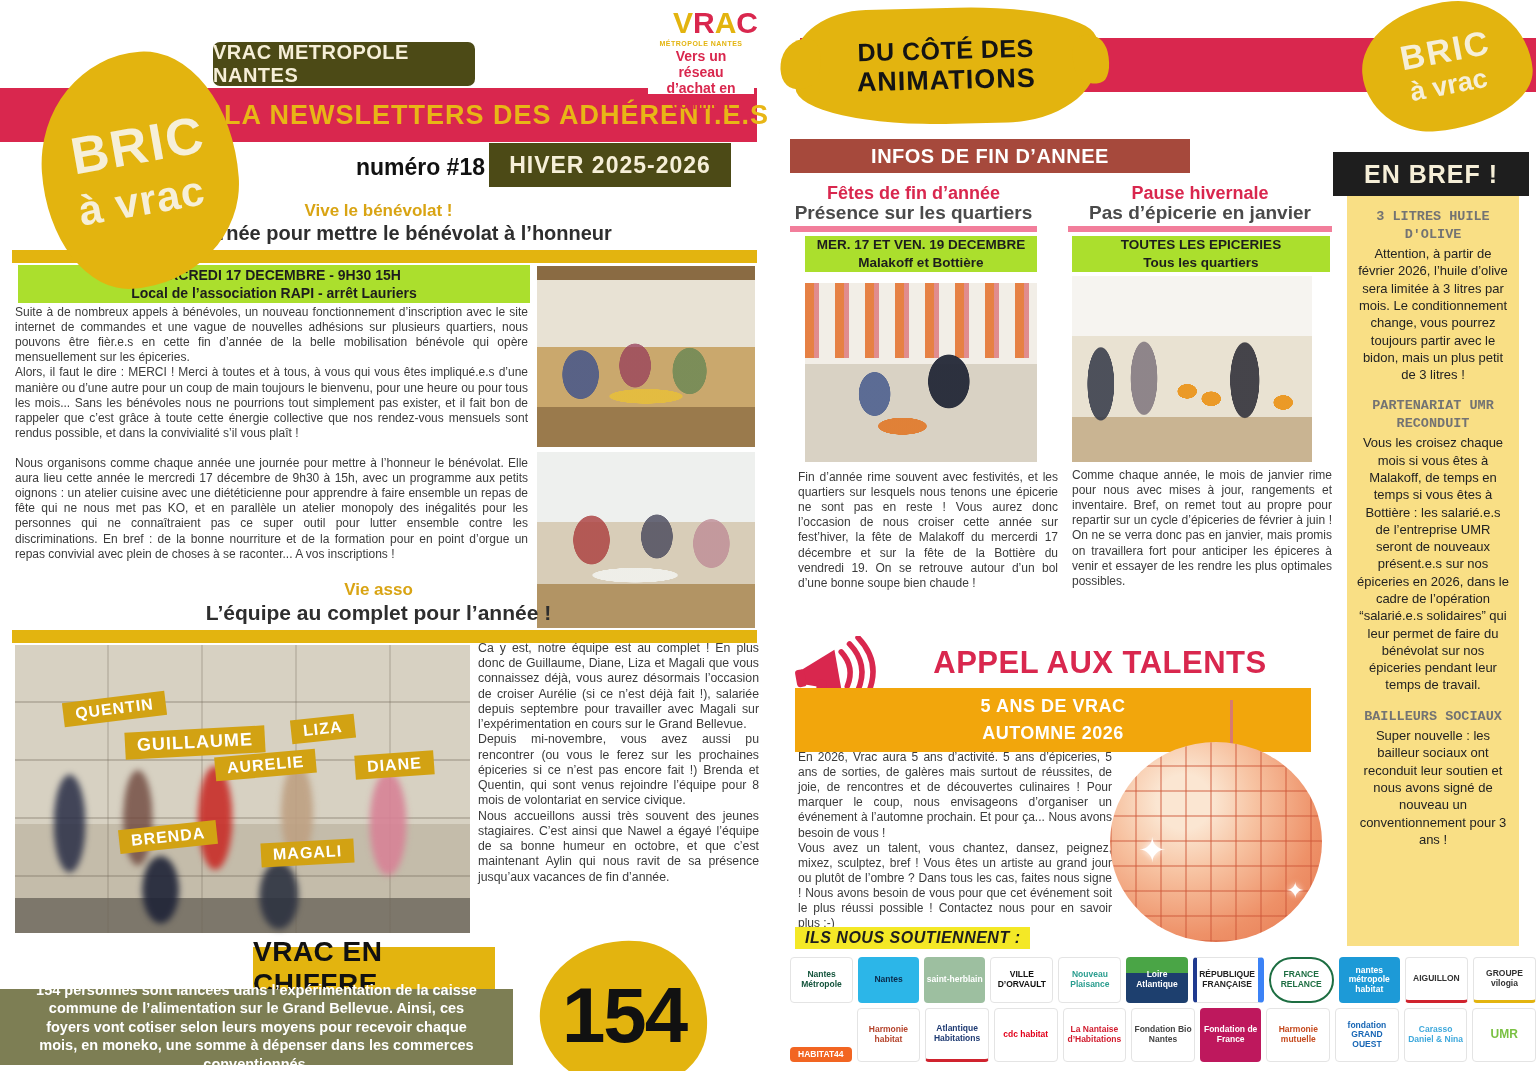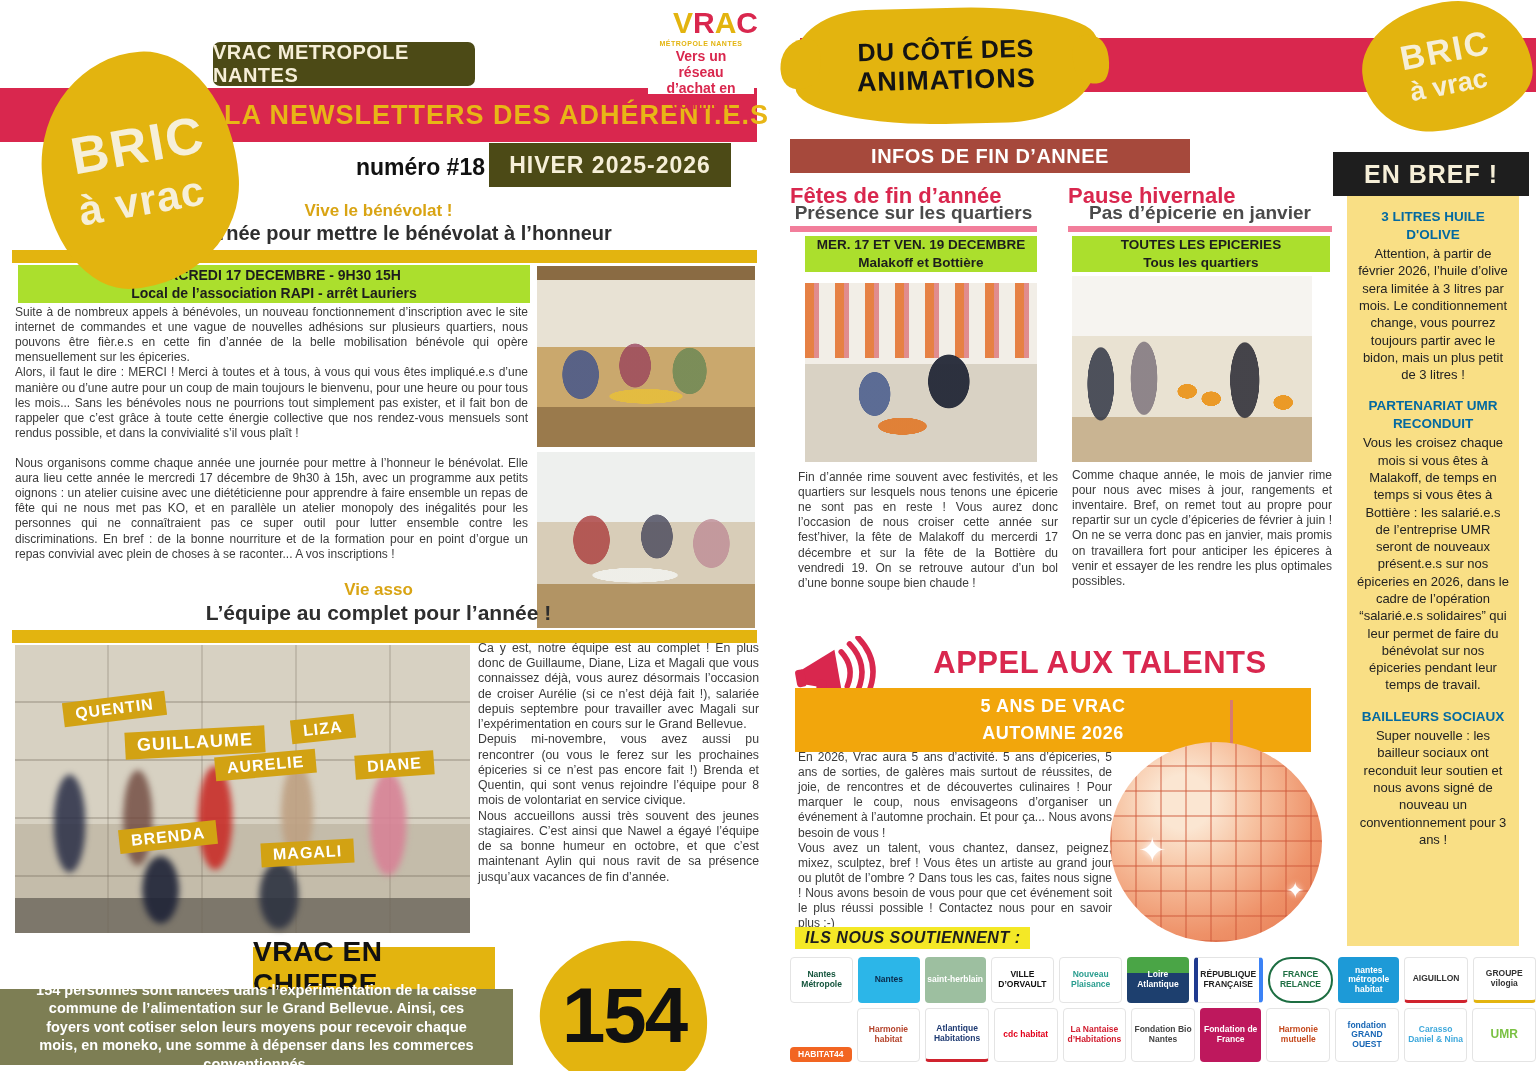--- a/index.html
+++ b/index.html
@@ -103,21 +103,21 @@
   .brush { position:absolute; left:795px; top:8px; width:302px; height:116px; background:#E3B40F;
     border-radius:24% 46% 30% 52% / 42% 30% 52% 34%; transform:rotate(-1.5deg); z-index:2;
     display:flex; flex-direction:column; align-items:center; justify-content:center; color:#141414; font-weight:bold; }
   .brush .bl1 { font-size:25px; letter-spacing:.5px; } .brush .bl2 { font-size:27px; letter-spacing:1px; }
   .brush::before { content:""; position:absolute; left:-14px; top:26px; width:40px; height:52px; background:#E3B40F;
     border-radius:60% 40% 55% 45%/50% 60% 40% 50%; transform:rotate(15deg); }
   .brush::after { content:""; position:absolute; right:-12px; top:30px; width:36px; height:50px; background:#E3B40F;
     border-radius:45% 55% 40% 60%/55% 45% 60% 40%; transform:rotate(-12deg); }
   .brown-banner { position:absolute; left:790px; top:139px; width:400px; height:34px; background:#A6493C;
     color:#fff; font-weight:bold; font-size:20px; letter-spacing:.5px; display:flex; align-items:center; justify-content:center; }
-  .col-kicker { position:absolute; color:#D9274E; font-weight:bold; font-size:22px; text-align:left; }
+  .col-kicker { position:absolute; color:#D9274E; font-weight:bold; font-size:18px; text-align:center; }
   .ck1 { left:790px; top:183px; width:247px; } .ck2 { left:1068px; top:183px; width:264px; }
   .col-title { position:absolute; color:#4a4a4a; font-weight:bold; font-size:19px; text-align:center; }
   .ct1 { left:790px; top:202px; width:247px; } .ct2 { left:1068px; top:202px; width:264px; }
   .pink-rule { position:absolute; height:6px; background:#F27E9B; top:226px; }
   .pr1 { left:790px; width:247px; } .pr2 { left:1068px; width:264px; }
   .event2 { left:805px; top:236px; width:232px; height:36px; font-size:13.5px; }
   .event3 { left:1072px; top:236px; width:258px; height:36px; font-size:13.5px; }
   .photo-fete { left:805px; top:283px; width:232px; height:179px;
     background:
       radial-gradient(ellipse 34px 44px at 62% 55%, rgba(35,40,55,.95) 0 60%, transparent 62%),
@@ -156,34 +156,34 @@
   .soutiennent { position:absolute; left:795px; top:927px; background:#F4E826; color:#1d1d1d;
     font-weight:bold; font-style:italic; font-size:16px; padding:2px 10px; letter-spacing:.5px; }
   .logo-row { position:absolute; left:790px; width:746px; display:flex; gap:5px; align-items:stretch; }
   .row1 { top:957px; height:46px; } .row2 { top:1008px; height:54px; }
   .chip { flex:1; display:flex; align-items:center; justify-content:center; text-align:center;
     font-size:8.5px; font-weight:bold; line-height:1.12; border-radius:4px; padding:2px; overflow:hidden; }
   .cb { background:#fff; border:1px solid #e4e4e4; }
   .c-nm { color:#14543c; } .c-nantes { background:#2CB6E8; color:#0b2a4a; border:none; }
   .c-sh { background:#9DBFA0; color:#fff; border:none; } .c-orvault { color:#111; }
   .c-np { color:#2a9d8f; } .c-la { background:linear-gradient(#4aa546 0 35%, #1d3f6e 35%); color:#fff; border:none; }
-  .c-rf { color:#222; border-left:4px solid #203a8f; border-right:4px solid #3b82f6; }
+  .c-rf { color:#222; border-left:4px solid #203a8f; border-right:6px solid #3b82f6; }
   .c-frel { color:#1d6e42; border:2px solid #1d6e42; border-radius:24px; }
   .c-nmh { background:#1D9AD7; color:#fff; border:none; } .c-aig { color:#333; border-bottom:3px solid #d0232e; }
   .c-vil { color:#333; border-bottom:3px solid #E3B40F; }
   .c-h44 { background:#F26522; color:#fff; border:none;margin-top:39px; } .c-hh { color:#B5442C; }
   .c-ah { color:#1F3B73; border-bottom:3px solid #d0232e; } .c-cdc { color:#E2001A; }
   .c-lnh { color:#D21C2E; } .c-fbn { color:#444; } .c-fdf { background:#be185d; color:#fff; border:none; }
   .c-hm { color:#C64A1E; } .c-fgo { color:#1766B5; } .c-car { color:#3FA9DC; } .c-umr { color:#7AC143; font-size:12px; }
   
   .enbref { position:absolute; left:1333px; top:152px; width:196px; height:44px; background:#1E1E1E;
     color:#F6EFD8; font-weight:bold; font-size:25px; letter-spacing:1px; display:flex; align-items:center; justify-content:center; }
   .side-panel { position:absolute; left:1347px; top:196px; width:172px; height:750px; background:#F9DF85;
     padding:12px 10px; text-align:center; overflow:hidden; }
-  .side-h { font-weight:bold; font-size:13.5px; color:#0369a1; line-height:1.3; margin-top:14px; }
+  .side-h { font-weight:bold; font-size:13.5px; color:#737373; line-height:1.3; margin-top:14px;font-family:Liberation Mono, monospace; }
   .side-h:first-child { margin-top:0; }
   .side-p { font-size:13px; color:#222; line-height:1.33; margin-top:2px; }
 </style>
 </head>
 <body>
 
 <div class="page">
 
   <div class="pink-band-left"></div>
   <div class="org-banner">VRAC METROPOLE NANTES</div>

